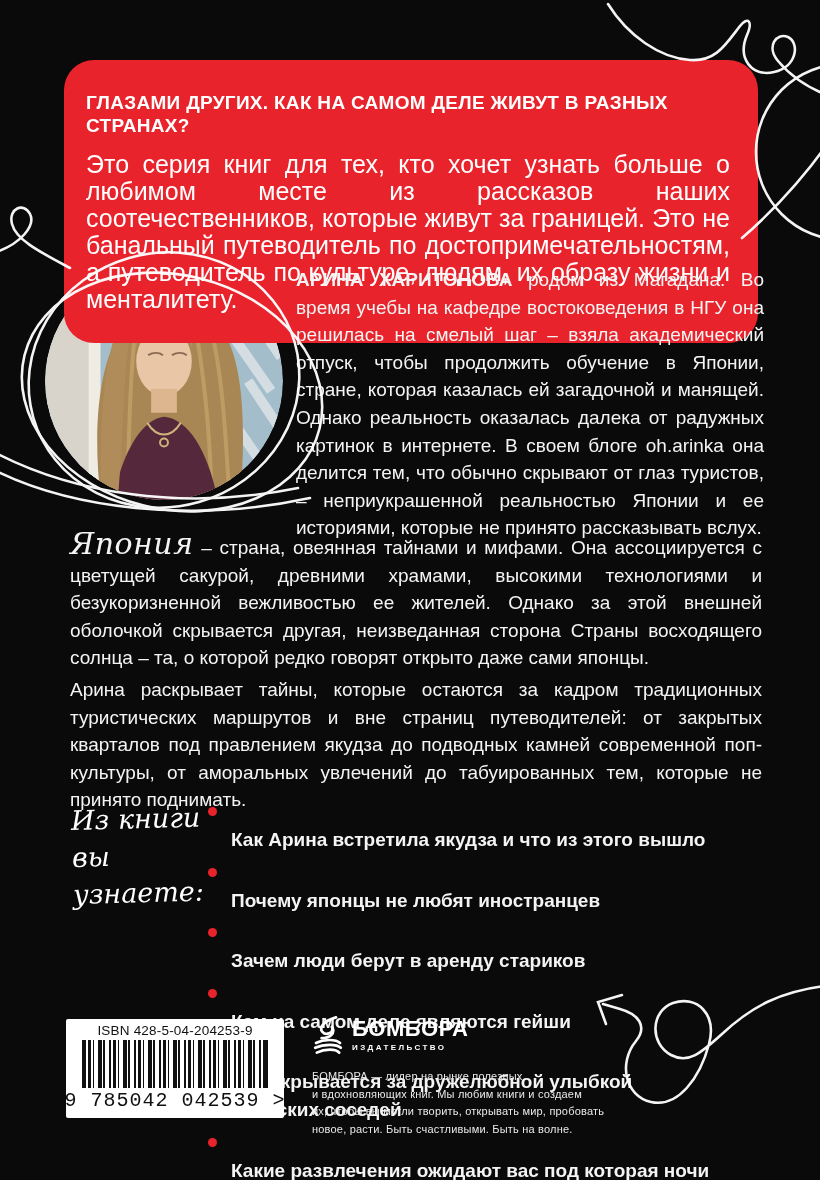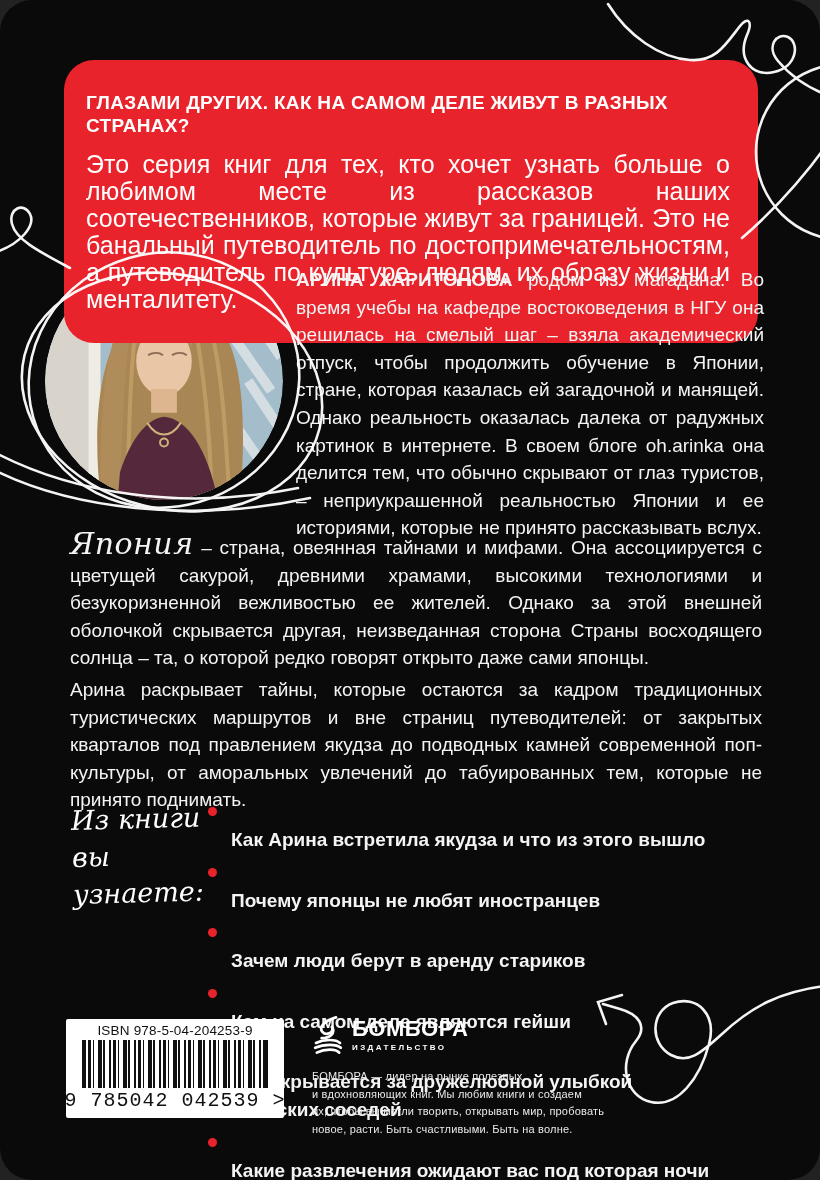--- a/index.html
+++ b/index.html
@@ -9,21 +9,20 @@
   }
   *{margin:0;padding:0;box-sizing:border-box;}
   html,body{background:#222;}
   body{font-family:"Liberation Sans",sans-serif;}
   .cover{
     position:relative;
     width:820px;height:1180px;
     background:var(--bg);
     overflow:hidden;
     color:var(--text);
-    border-radius:32px;
   }
   
   .swirls{
     position:absolute;left:0;top:0;width:820px;height:1180px;
     pointer-events:none;z-index:5;
   }
   
   .banner{
     position:absolute;left:64px;top:60px;width:694px;
     background:var(--red);
@@ -204,21 +203,21 @@
         <span class="dot"></span><span class="li-txt">Что скрывается за дружелюбной улыбкой
 японских соседей</span>
       </li>
 
       <li>
         <span class="dot"></span><span class="li-txt">Какие развлечения ожидают вас под которая ночи</span>
       </li>
     </ul>
 
   <div class="barcode">
-    <div class="isbn">ISBN 978-5-04-204253-9</div>
+    <div class="isbn">ISBN 428-5-04-204253-9</div>
     <div class="bars"></div>
     <div class="digits">9 785042 042539 &gt;</div>
   </div>
 
   <div class="publisher">
     <div class="pub-logo">
       <svg class="mark" viewBox="0 0 40 52">
         <g fill="none" stroke="#fff" stroke-width="3.4" stroke-linecap="round">
           <path d="M 30 4 C 16 8 8 16 13 22 C 17 27 28 24 25 16"></path>
           <path d="M 25 16 C 30 24 22 30 12 30"></path>

